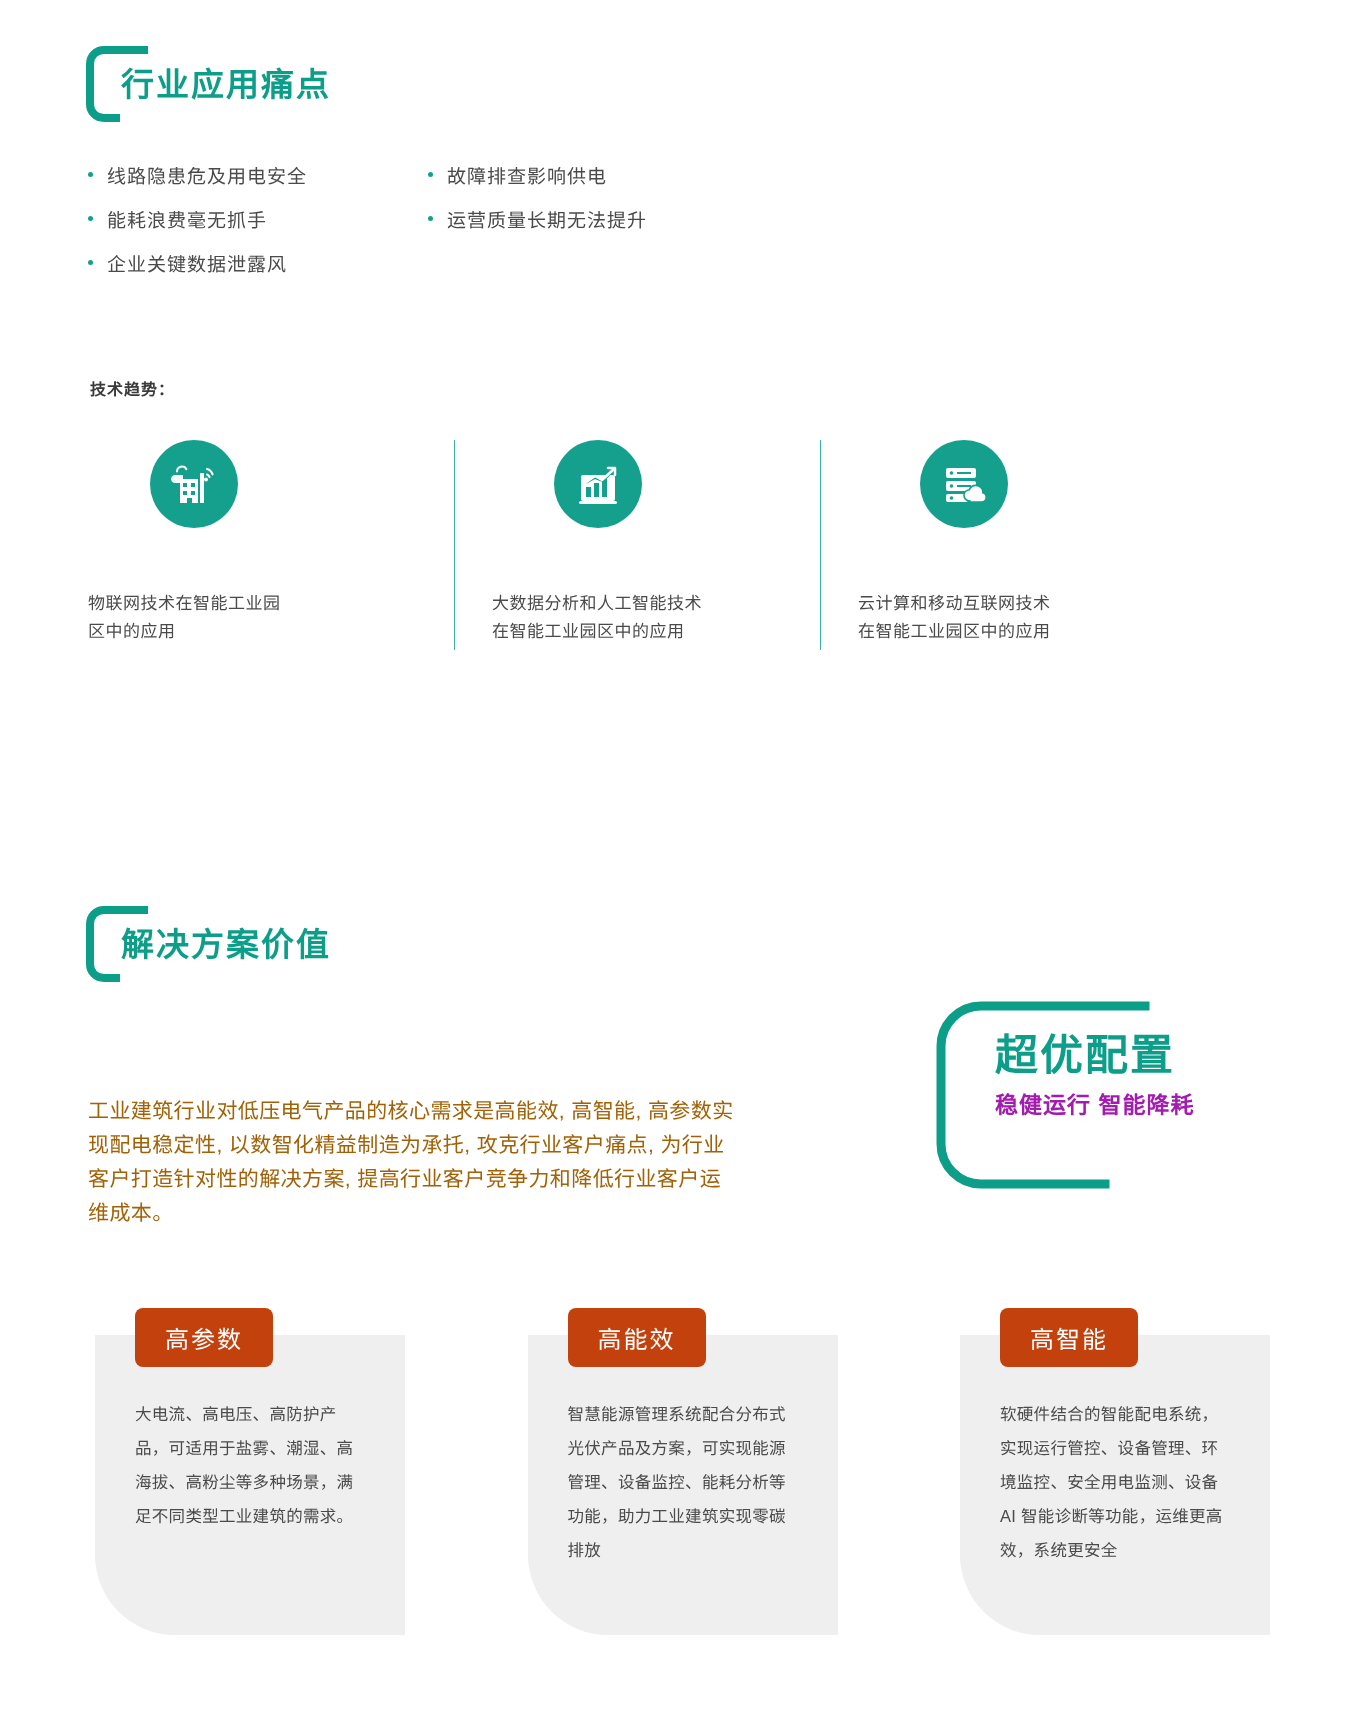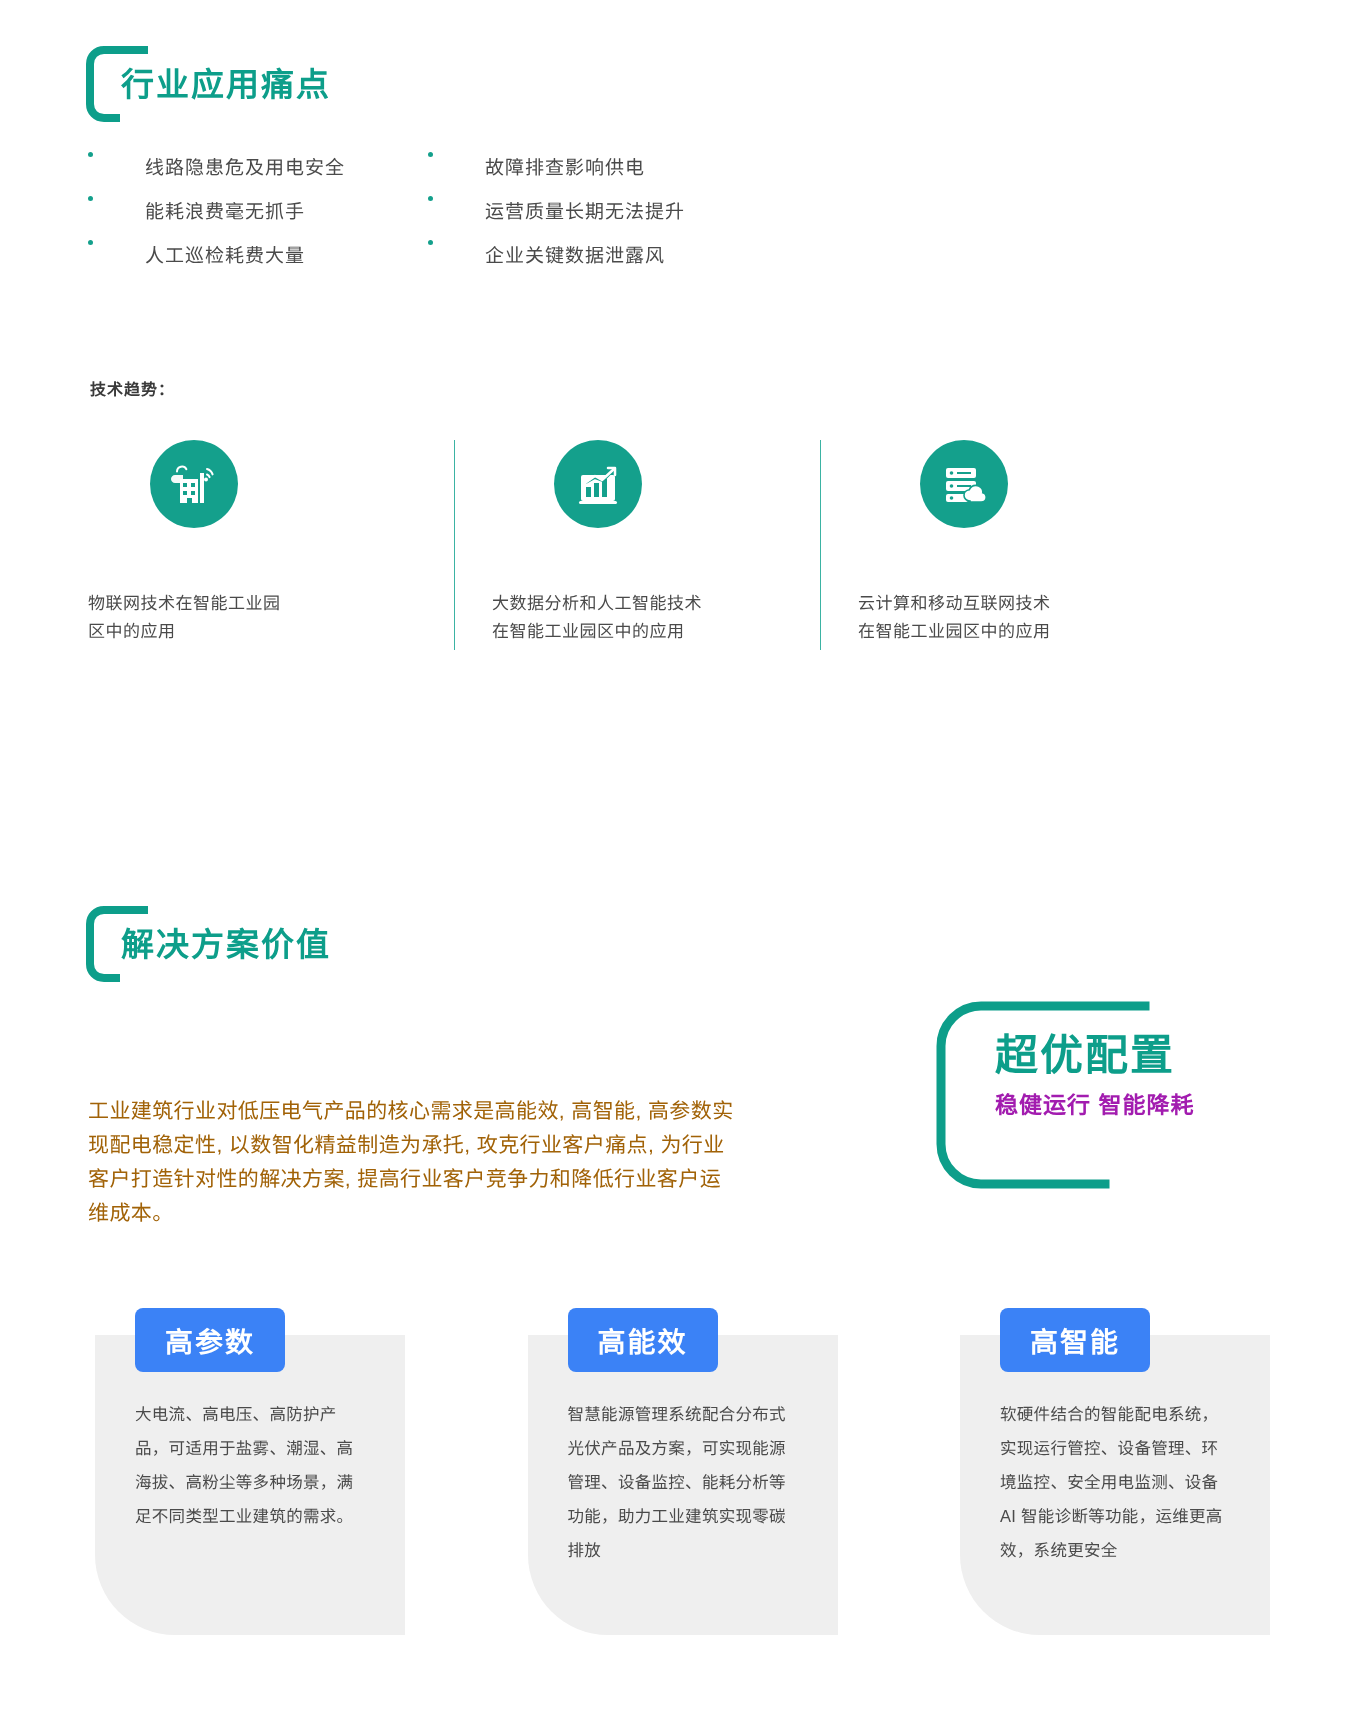--- a/index.html
+++ b/index.html
@@ -47,24 +47,24 @@
     left: 88px;
     top: 152px;
     width: 700px;
     display: flex;
     flex-wrap: wrap;
   }
   .pain-item {
     width: 340px;
     height: 44px;
     display: flex;
+    align-items: center;
     font-size: 19px;
     color: #4a4a4a;
     letter-spacing: 1px;
-    gap: 38px;
   }
   .pain-item .dot {
     width: 5px;
     height: 5px;
     border-radius: 50%;
     background: #14a08c;
     margin-right: 14px;
     flex: none;
   }
 
@@ -179,24 +179,24 @@
     position: relative;
     width: 310px;
     height: 300px;
     background: #efefef;
     border-radius: 0 0 0 80px;
   }
   .card-tab {
     position: absolute;
     left: 40px;
     top: -27px;
-    background: #3b82f6;
+    background: #c2410c;
     color: #ffffff;
-    font-size: 28px;
-    font-weight: bold;
+    font-size: 24px;
+    font-weight: normal;
     letter-spacing: 2px;
     padding: 12px 30px;
     border-radius: 8px;
     white-space: nowrap;
   }
   .card-body {
     position: absolute;
     left: 40px;
     top: 62px;
     width: 235px;
@@ -227,24 +227,20 @@
     <span class="dot"></span>
     <span>故障排查影响供电</span>
   </div>
   <div class="pain-item">
     <span class="dot"></span>
     <span>能耗浪费毫无抓手</span>
   </div>
   <div class="pain-item">
     <span class="dot"></span>
     <span>运营质量长期无法提升</span>
-  </div>
-  <div class="pain-item">
-    <span class="dot"></span>
-    <span>人工巡检耗费大量</span>
   </div>
   <div class="pain-item">
     <span class="dot"></span>
     <span>企业关键数据泄露风</span>
   </div>
 </div>
 
 <div class="tech-label">技术趋势：</div>
 
 <div class="tech-row">

